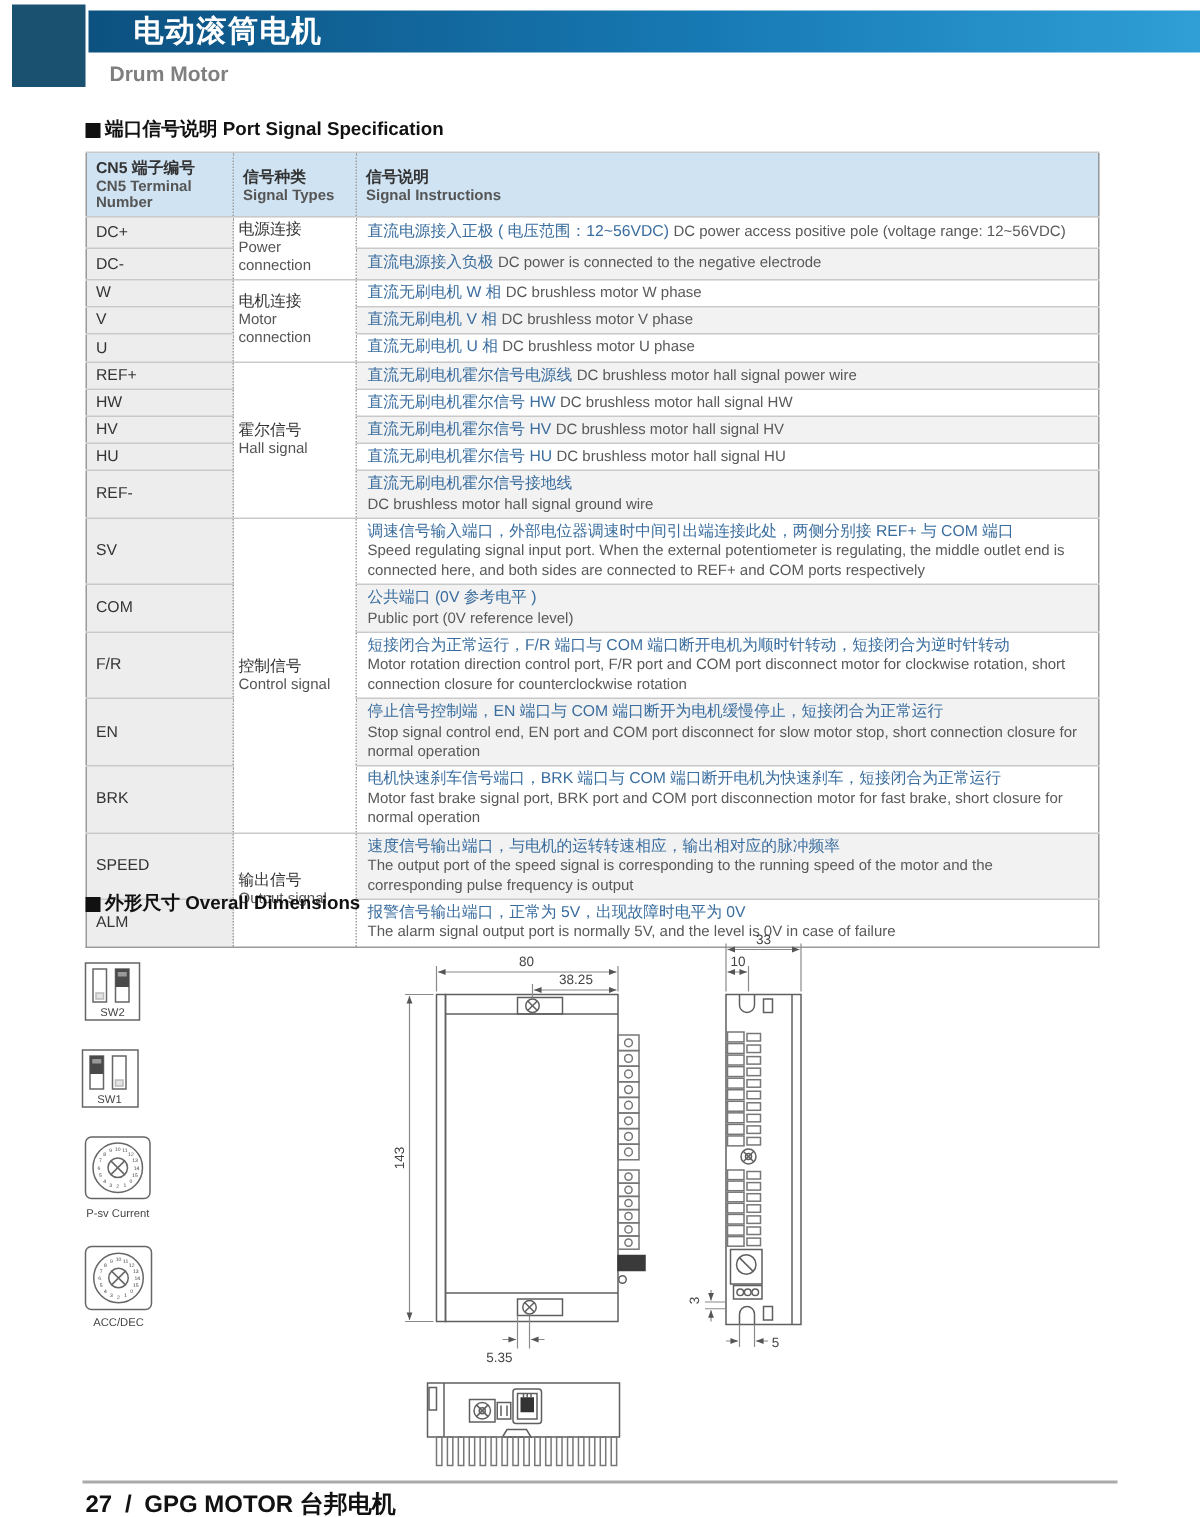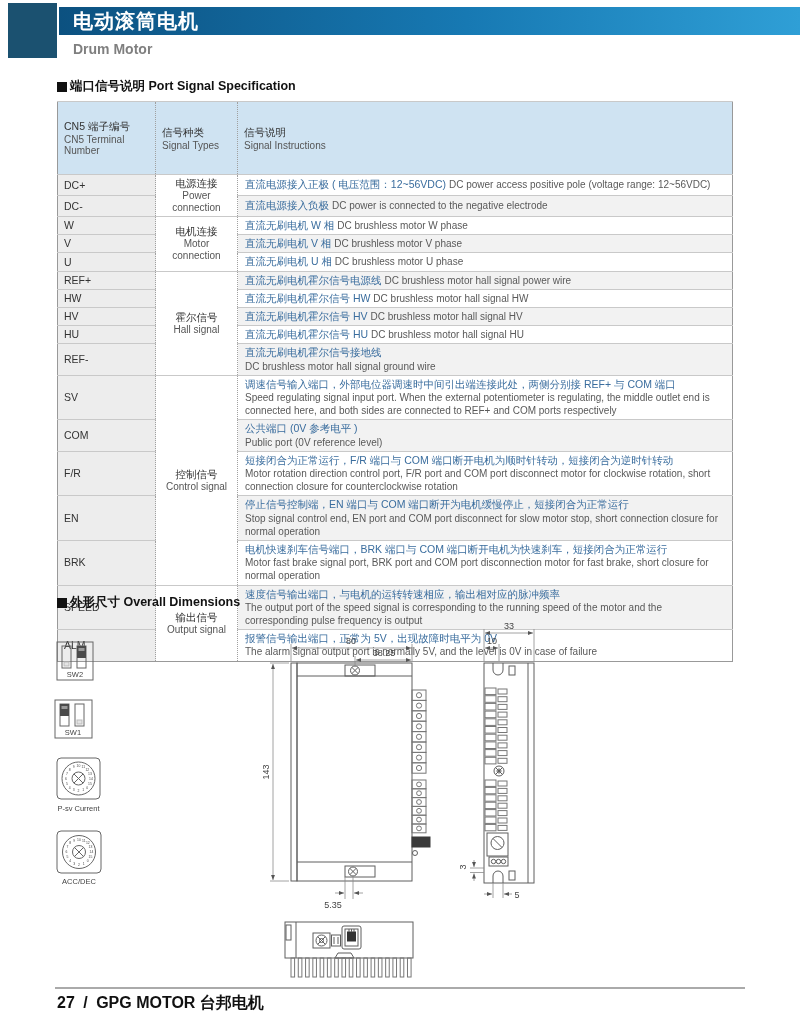--- a/index.html
+++ b/index.html
@@ -7,40 +7,40 @@
     --thbg:#cfe3f2; --termbg:#ededed; --altbg:#f2f2f2; --cnblue:#3a6d9e;
   }
   *{box-sizing:border-box;margin:0;padding:0}
   html,body{background:#fff}
   body{width:800px;height:1011px;position:relative;overflow:hidden;
        font-family:"Liberation Sans",sans-serif;color:#222}
 
   .corner-block{position:absolute;left:8px;top:3px;width:49px;height:55px;background:var(--corner)}
   .header-bar{position:absolute;left:59px;top:7px;width:741px;height:28px;
       background:linear-gradient(90deg,var(--hdr1) 0%,#1779b3 55%,var(--hdr2) 100%);
-      color:#fff;font-size:20px;font-weight:bold;line-height:28px;padding-left:14px;letter-spacing:1px}
+      color:#fff;font-size:20px;font-weight:bold;line-height:28px;padding-left:30px;letter-spacing:1px}
   .subtitle{position:absolute;left:73px;top:41px;font-size:14px;font-weight:bold;color:#7f7f7f}
 
   .section-title{position:absolute;left:57px;font-size:12.5px;font-weight:bold;color:#111;
       display:flex;align-items:center;gap:3px}
   .section-title .bullet{width:10px;height:10px;background:#111;display:inline-block;flex:0 0 auto}
   #sec-port{top:78px}
   #sec-dim{top:594px}
 
   table{position:absolute;left:57px;top:101px;width:676px;border-collapse:collapse;
       border:1px solid #999;font-size:10.5px;table-layout:fixed}
   th,td{border-top:1px solid #c9c9c9;vertical-align:middle}
-  thead th{background:var(--thbg);font-weight:normal;text-align:left;padding:18px 6px}
+  thead th{background:var(--thbg);font-weight:bold;text-align:left;padding:3px 6px}
   thead th .th-cn{font-size:10.5px;color:#333}
   thead th .th-en{font-size:10px;color:#555}
   th.h-term,td.col-term{border-right:1px dotted #a0a0a0}
   th.h-type,td.col-type{border-right:1px dotted #a0a0a0}
   th.h-type{text-align:left}
   td.col-term{background:var(--termbg);padding:2px 6px;color:#333;line-height:13px}
-  td.col-type{background:#fff;text-align:center;padding:2px 3px}
+  td.col-type{background:#fff;padding:2px 3px}
   td.col-type .type-cn{font-size:10.5px;color:#333;line-height:13px}
   td.col-type .type-en{font-size:10px;color:#555;line-height:12px}
   td.col-desc{padding:2px 7px;line-height:13.2px}
   td.col-desc .desc-cn{color:var(--cnblue);font-size:10.5px}
   td.col-desc .desc-en{color:#595959;font-size:10px}
   td.col-desc.stacked .desc-cn,td.col-desc.stacked .desc-en{display:block}
   tr.alt td.col-desc{background:var(--altbg)}
   tr.alt td.col-type{background:#fff}
 
   #dim-svg{position:absolute;left:40px;top:615px}

